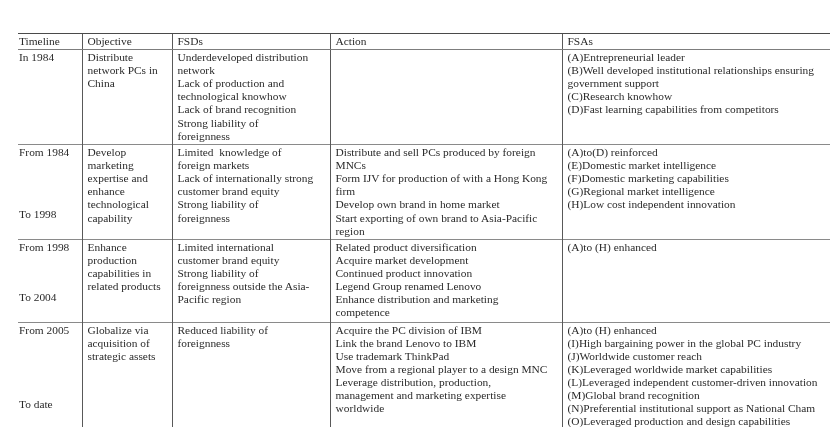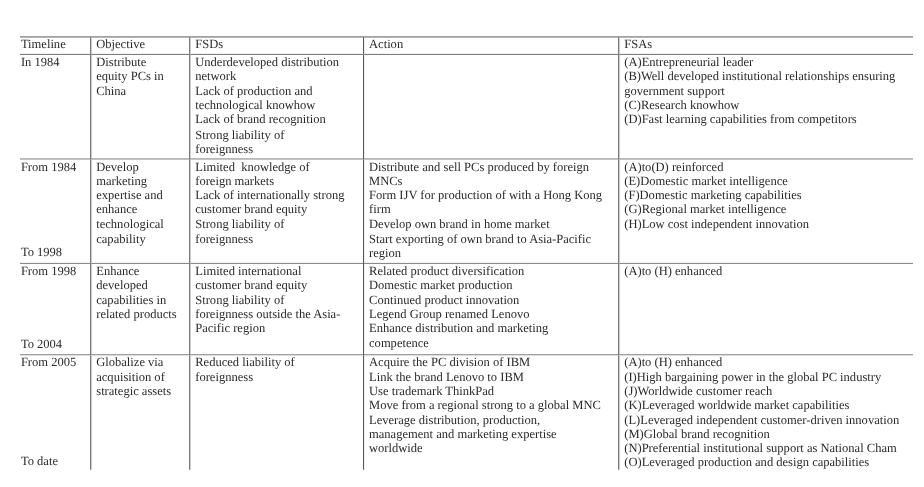--- a/index.html
+++ b/index.html
@@ -71,21 +71,21 @@
   .cell-lines > div {
     white-space: pre-wrap;
   }
 
   .timeline-cell {
     position: relative;
   }
   .timeline-end {
     position: absolute;
     left: 1px;
-    bottom: 2px;
+    bottom: 18px;
   }
 
   
   tr.r1 td { height: 92px; }
   tr.r2 td { height: 91px; margin-top: 21px; }
   tr.r3 td { height: 80px; }
   tr.r4 td { height: 104px; }
 
   .nowrap-line {
     white-space: pre;
@@ -114,21 +114,21 @@
       </tr>
     </thead>
     <tbody>
       <tr class="r1 first-body">
         <td class="timeline-cell">
           <span>In 1984</span>
           <span class="timeline-end"></span>
         </td>
         <td class="cell-lines">
             <div class="nowrap-line">Distribute</div>
-            <div class="nowrap-line">equity PCs in</div>
+            <div class="nowrap-line">network PCs in</div>
             <div class="nowrap-line">China</div>
           </td>
         <td class="cell-lines">
             <div class="nowrap-line">Underdeveloped distribution</div>
             <div class="nowrap-line">network</div>
             <div class="nowrap-line">Lack of production and</div>
             <div class="nowrap-line">technological knowhow</div>
             <div class="nowrap-line">Lack of brand recognition</div>
             <div class="nowrap-line">Strong liability of</div>
             <div class="nowrap-line">foreignness</div>
@@ -180,34 +180,34 @@
             <div class="nowrap-line">(H)Low cost independent innovation</div>
           </td>
       </tr>
       <tr class="r3">
         <td class="timeline-cell">
           <span>From 1998</span>
           <span class="timeline-end">To 2004</span>
         </td>
         <td class="cell-lines">
             <div class="nowrap-line">Enhance</div>
-            <div class="nowrap-line">developed</div>
+            <div class="nowrap-line">production</div>
             <div class="nowrap-line">capabilities in</div>
             <div class="nowrap-line">related products</div>
           </td>
         <td class="cell-lines">
             <div class="nowrap-line">Limited international</div>
             <div class="nowrap-line">customer brand equity</div>
             <div class="nowrap-line">Strong liability of</div>
             <div class="nowrap-line">foreignness outside the Asia-</div>
             <div class="nowrap-line">Pacific region</div>
           </td>
         <td class="cell-lines">
             <div class="nowrap-line">Related product diversification</div>
-            <div class="nowrap-line">Domestic market production</div>
+            <div class="nowrap-line">Acquire market development</div>
             <div class="nowrap-line">Continued product innovation</div>
             <div class="nowrap-line">Legend Group renamed Lenovo</div>
             <div class="nowrap-line">Enhance distribution and marketing</div>
             <div class="nowrap-line">competence</div>
           </td>
         <td class="cell-lines">
             <div class="nowrap-line">(A)to (H) enhanced</div>
           </td>
       </tr>
       <tr class="r4">
@@ -221,21 +221,21 @@
             <div class="nowrap-line">strategic assets</div>
           </td>
         <td class="cell-lines">
             <div class="nowrap-line">Reduced liability of</div>
             <div class="nowrap-line">foreignness</div>
           </td>
         <td class="cell-lines">
             <div class="nowrap-line">Acquire the PC division of IBM</div>
             <div class="nowrap-line">Link the brand Lenovo to IBM</div>
             <div class="nowrap-line">Use trademark ThinkPad</div>
-            <div class="nowrap-line">Move from a regional strong to a global MNC</div>
+            <div class="nowrap-line">Move from a regional player to a design MNC</div>
             <div class="nowrap-line">Leverage distribution, production,</div>
             <div class="nowrap-line">management and marketing expertise</div>
             <div class="nowrap-line">worldwide</div>
           </td>
         <td class="cell-lines">
             <div class="nowrap-line">(A)to (H) enhanced</div>
             <div class="nowrap-line">(I)High bargaining power in the global PC industry</div>
             <div class="nowrap-line">(J)Worldwide customer reach</div>
             <div class="nowrap-line">(K)Leveraged worldwide market capabilities</div>
             <div class="nowrap-line">(L)Leveraged independent customer-driven innovation</div>

